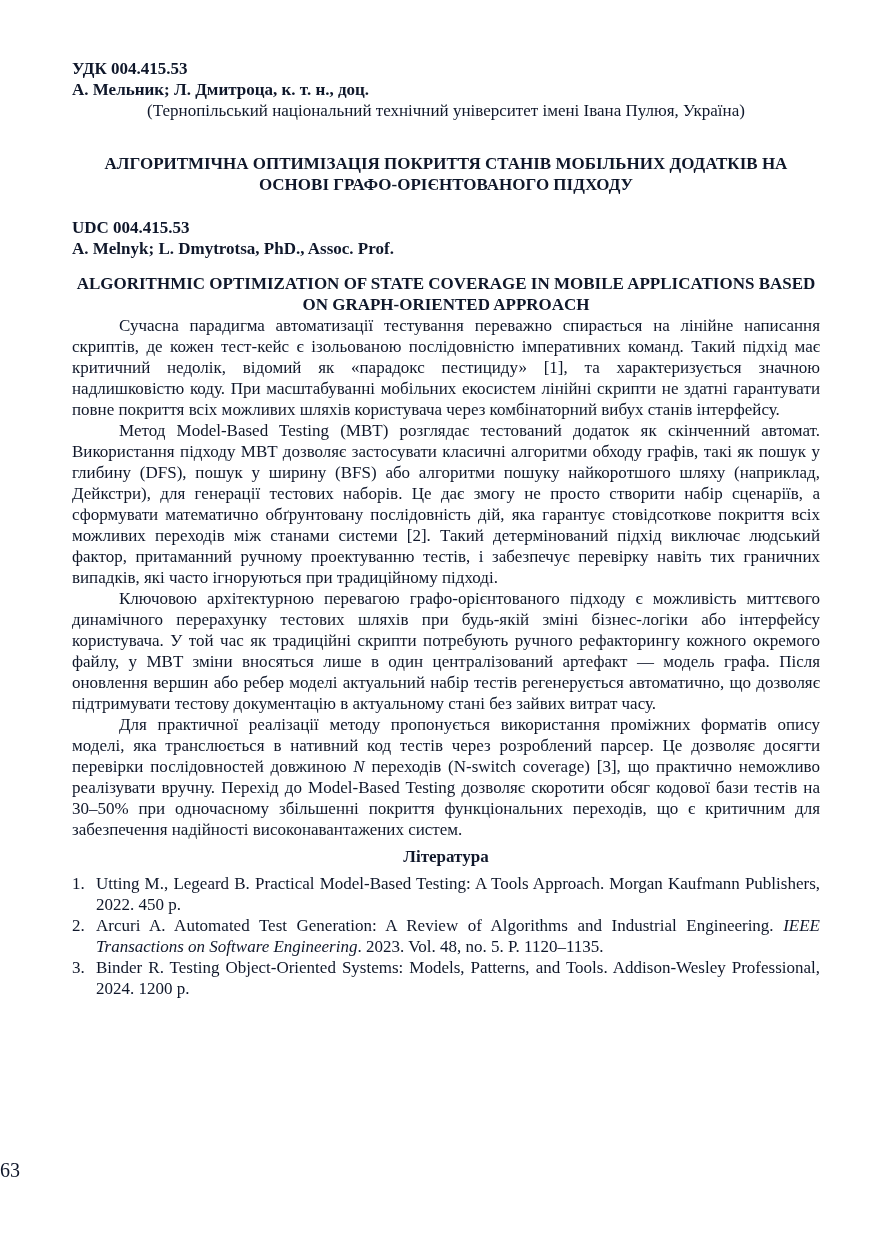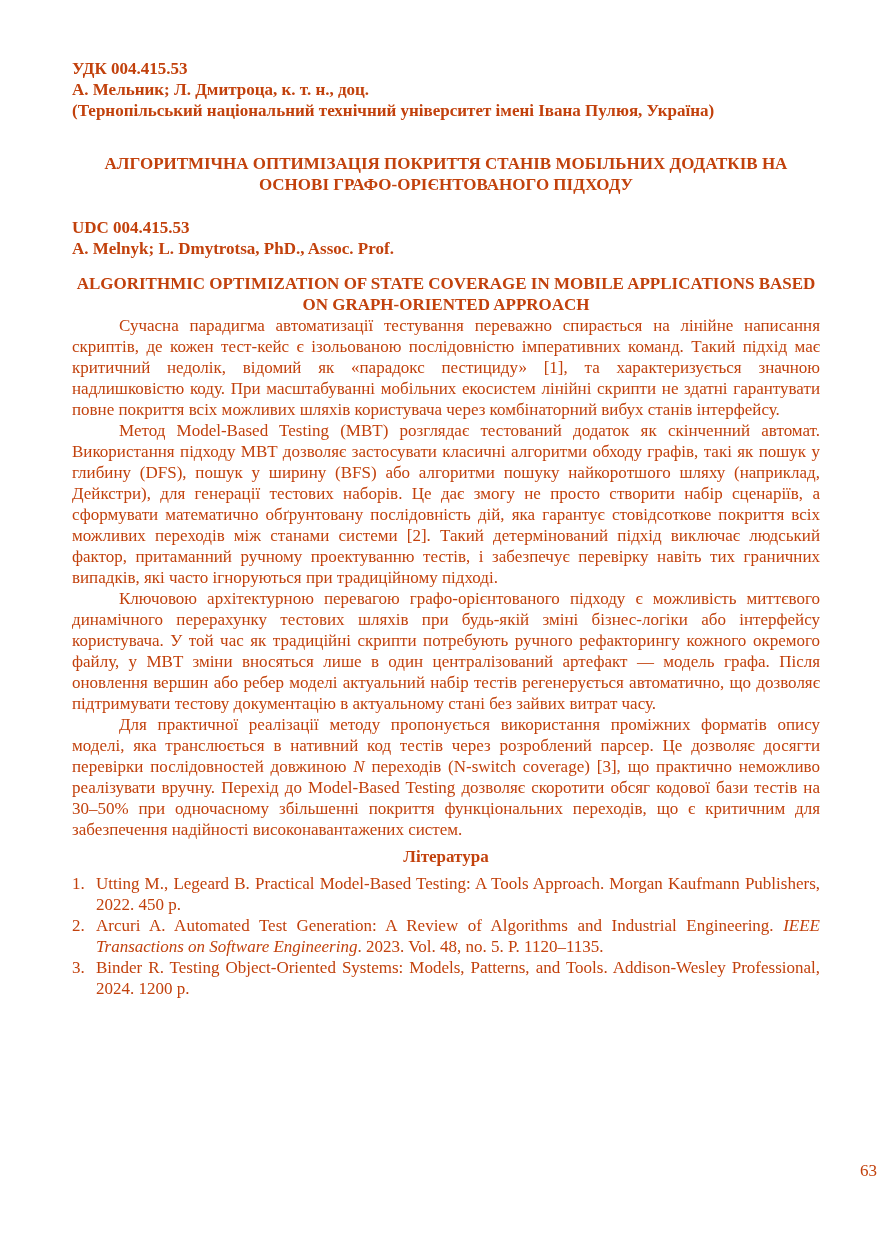--- a/index.html
+++ b/index.html
@@ -5,39 +5,39 @@
   html, body {
     margin: 0;
     padding: 0;
     background: #ffffff;
   }
   .page {
     position: relative;
     width: 877px;
     height: 1240px;
     background: #ffffff;
-    color: #c2410c;
+    color: #0f172a;
     font-family: "Liberation Serif", "DejaVu Serif", serif;
     font-size: 17px;
     line-height: 21px;
     overflow: hidden;
   }
   .content {
     position: absolute;
     left: 72px;
     top: 58px;
     width: 748px;
   }
   .meta-line {
     font-weight: bold;
     text-align: left;
   }
   .affiliation {
-    font-weight: bold;
-    text-align: left;
+    font-weight: normal;
+    text-align: center;
   }
   .doc-title {
     font-weight: bold;
     text-align: center;
   }
   .title-ua {
     margin-top: 32px;
     margin-bottom: 22px;
   }
   .title-en {
@@ -62,22 +62,22 @@
   .ref-num {
     display: inline-block;
     width: 24px;
     text-indent: 0;
   }
   .page-number {
     position: absolute;
     left: 0;
     top: 1160px;
     width: 877px;
-    text-align: right;
-    font-size: 17px;
+    text-align: left;
+    font-size: 20px;
   }
   i, .it { font-style: italic; }
 </style>
 </head>
 <body>
 
 <div class="page">
   <div class="content">
 
     <div class="meta-line">УДК 004.415.53</div>

